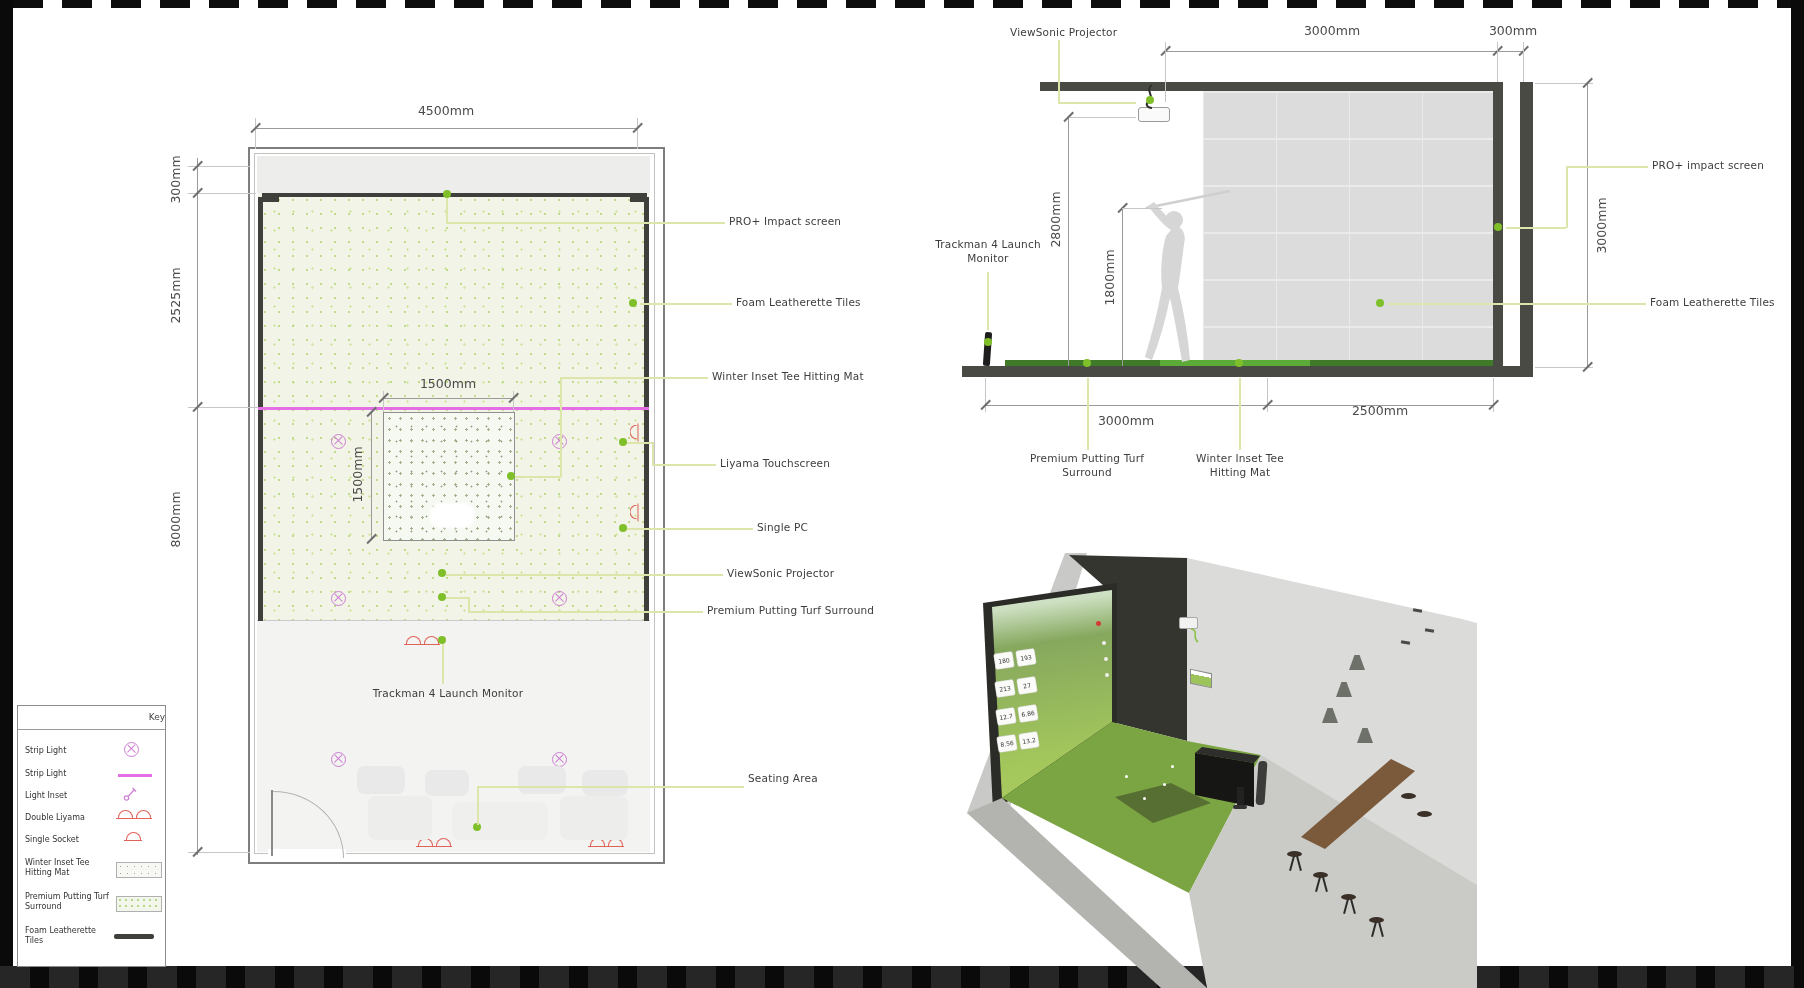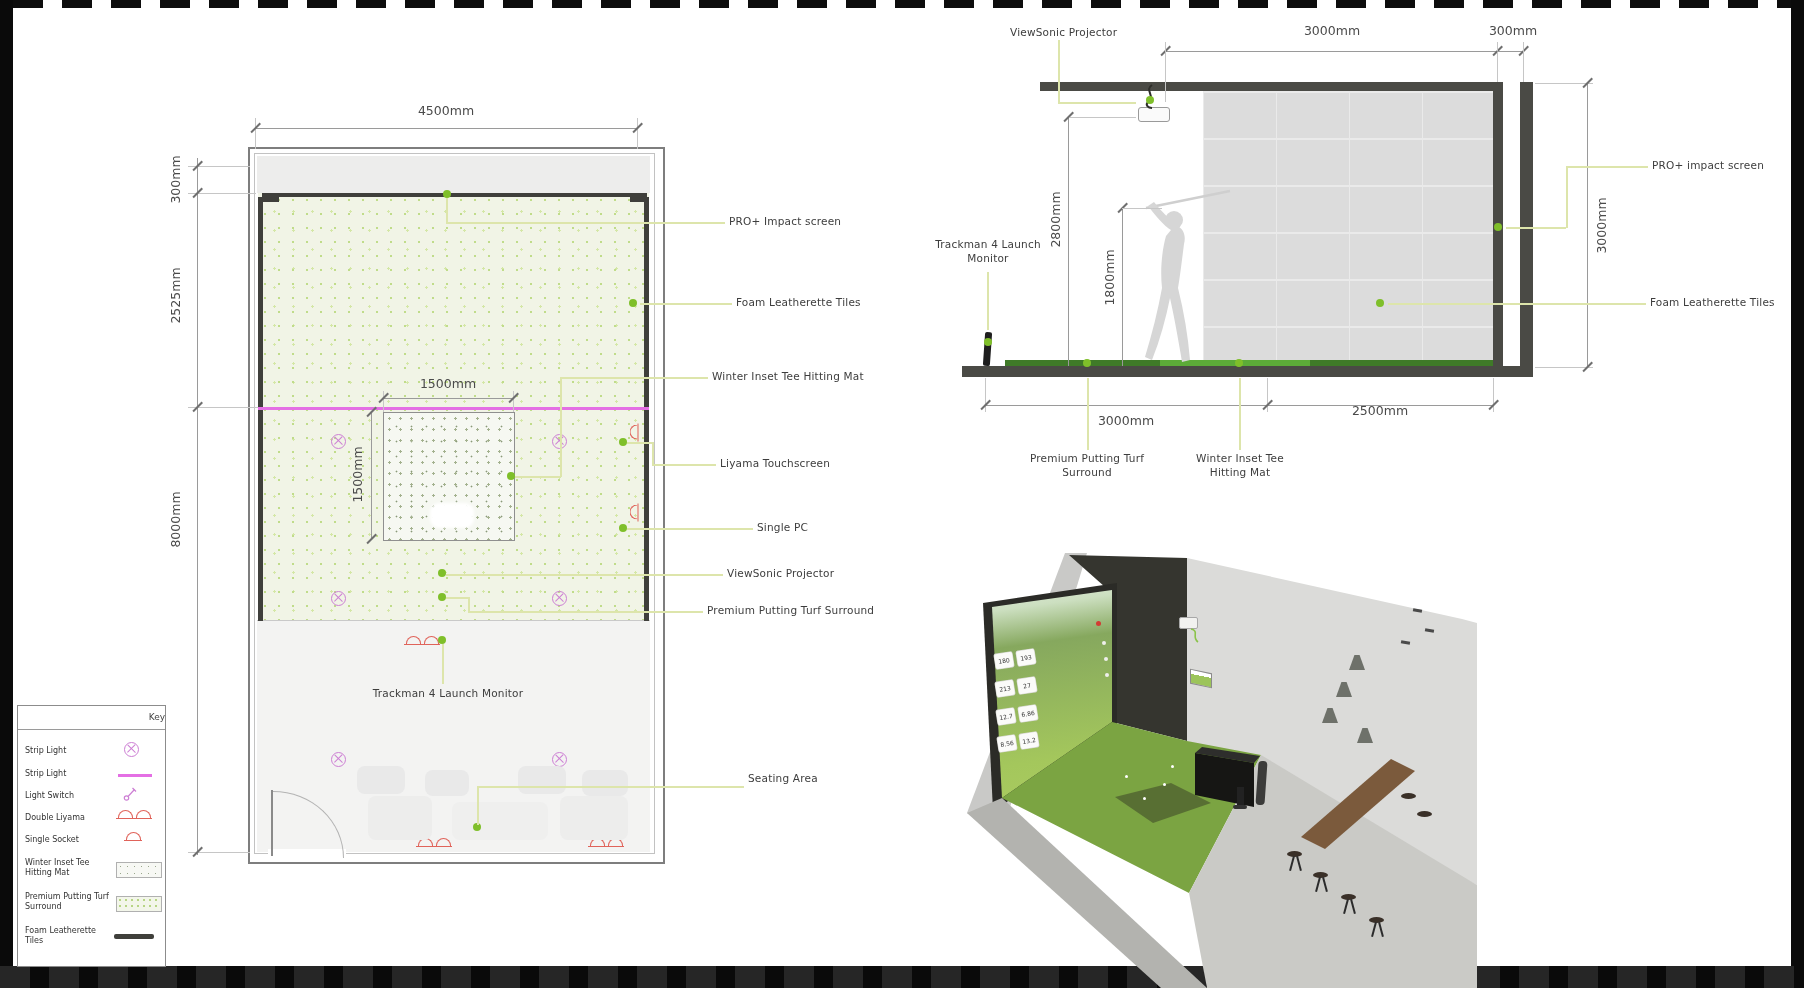--- a/index.html
+++ b/index.html
@@ -329,21 +329,21 @@
 <div class="abs" style="left:17px;top:705px;width:147px;height:260px;border:1.5px solid #8c8c8c;background:#fff">
   <div style="position:absolute;top:6px;left:0;width:100%;text-align:right;font-size:9px;color:#444">Key</div>
   <div style="position:absolute;top:23px;left:0;width:100%;height:1px;background:#9a9a9a"></div>
 
   <div class="klbl" style="top:40px">Strip Light</div>
   <span class="spot" style="left:106px;top:36px"></span>
 
   <div class="klbl" style="top:63px">Strip Light</div>
   <span style="position:absolute;left:100px;top:68px;width:34px;height:2.5px;background:#e46fe4"></span>
 
-  <div class="klbl" style="top:85px">Light Switch</div>
+  <div class="klbl" style="top:85px">Light Inset</div>
   <svg viewBox="0 0 16 16" style="position:absolute;left:104px;top:80px;width:16px;height:16px">
     <circle cx="4.5" cy="12" r="2.2" fill="none" stroke="#cd7fd4" stroke-width="1.2"></circle>
     <line x1="6" y1="10.5" x2="12.5" y2="3.5" stroke="#cd7fd4" stroke-width="1.2"></line>
     <line x1="10.5" y1="2" x2="14" y2="5.5" stroke="#cd7fd4" stroke-width="1.2"></line>
   </svg>
 
   <div class="klbl" style="top:107px">Double Liyama</div>
   <span class="dsock" style="left:100px;top:104px">
       <span class="arch"></span>
       <span class="arch"></span>

